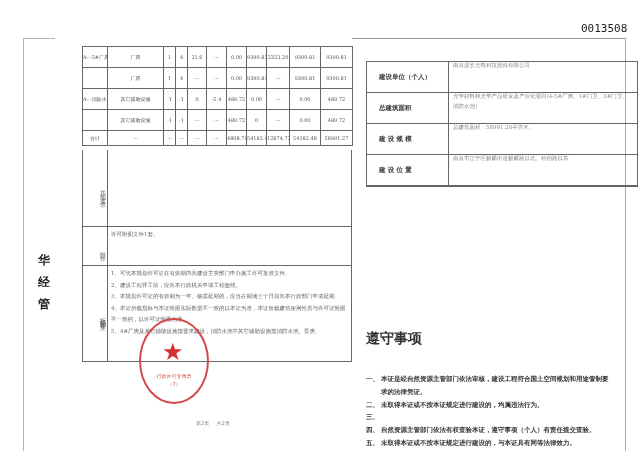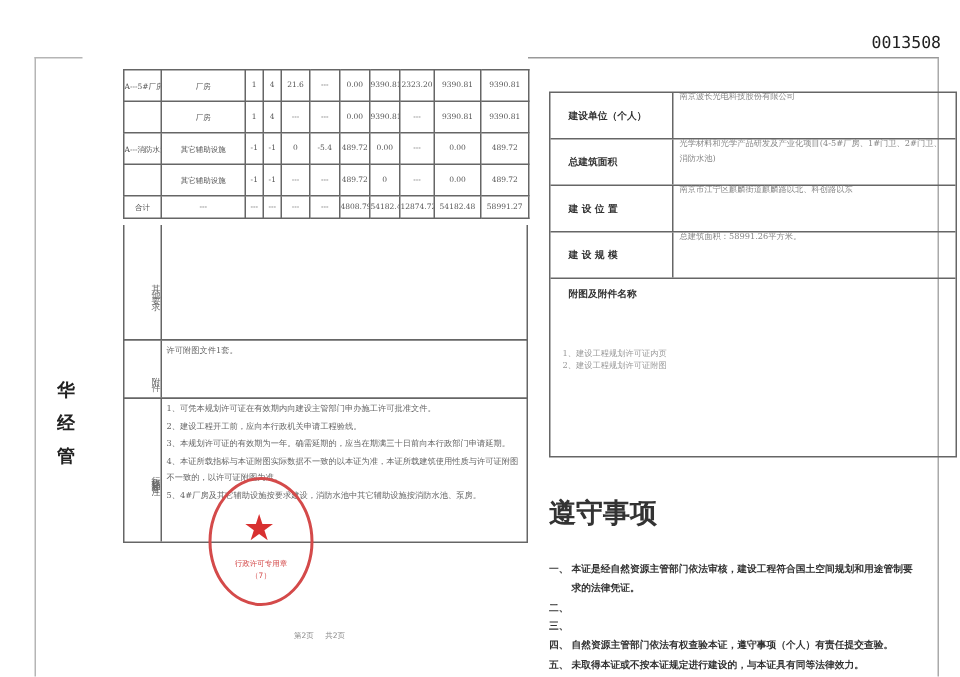--- a/index.html
+++ b/index.html
@@ -22,21 +22,21 @@
   
   .rp-frame{left:352px;top:38px;width:274px;height:488px;border-top:1px solid #999;border-right:1px solid #aaa;box-sizing:border-box;}
   .serial{left:581px;top:22px;font-family:"DejaVu Sans Mono",monospace;font-size:11px;color:#222;}
   .info{left:366px;top:61px;width:272px;border:1px solid #666;box-sizing:border-box;}
   .info .row{position:relative;height:30px;border-bottom:1px solid #666;}
   .info .row .k{position:absolute;left:0;top:0;width:82px;height:30px;border-right:1px solid #666;font-size:6.5px;font-weight:bold;color:#333;line-height:30px;padding-left:12px;box-sizing:border-box;}
   .info .row .v{position:absolute;left:86px;top:-2px;right:4px;font-family:"DejaVu Serif",serif;font-size:5.5px;color:#888;line-height:10px;}
   .info .att{position:relative;height:118px;}
   .info .att .k{position:absolute;left:12px;top:6px;font-size:6.5px;font-weight:bold;color:#333;}
   .info .att .list{position:absolute;left:8px;top:46px;font-family:"DejaVu Serif",serif;font-size:5.5px;color:#999;line-height:8px;}
-  .notice-title{left:366px;top:330px;font-size:18px;font-weight:bold;color:#333;text-align:center;}
+  .notice-title{left:366px;top:330px;font-size:14px;font-weight:bold;color:#333;text-align:center;}
   .notice{left:366px;top:373px;width:246px;font-size:6.5px;font-weight:bold;color:#333;line-height:12.8px;}
   .notice .it{display:flex;}
   .notice .n{width:15px;flex:none;}
 </style>
 </head>
 <body>
 
 <div class="abs back-frame"></div>
 <div class="abs side-text" style="top:250px;">华</div>
 <div class="abs side-text" style="top:272px;">经</div>
@@ -160,44 +160,38 @@
 <div class="abs info">
   <div class="row">
     <div class="k">建设单位（个人）</div>
     <div class="v">南京波长光电科技股份有限公司</div>
   </div>
   <div class="row">
     <div class="k">总建筑面积</div>
     <div class="v" style="white-space:normal;">光学材料和光学产品研发及产业化项目(4-5#厂房、1#门卫、2#门卫、消防水池)</div>
   </div>
   <div class="row">
+    <div class="k">建 设 规 模</div>
+    <div class="v">总建筑面积：58991.26平方米。</div>
+  </div>
+  <div class="row">
     <div class="k">建 设 位 置</div>
     <div class="v">南京市江宁区麒麟街道麒麟路以北、科创路以东</div>
   </div>
-  <div class="row">
-    <div class="k">建 设 规 模</div>
-    <div class="v">总建筑面积：58991.26平方米。</div>
-  </div>
-  <div class="att">
-    <div class="k">附图及附件名称</div>
-    <div class="list">
-      <div>1、建设工程规划许可证内页</div>
-      <div>2、建设工程规划许可证附图</div>
-    </div>
-  </div>
 </div>
 
 <div class="abs notice-title">遵守事项</div>
 <div class="abs notice">
   <div class="it">
       <span class="n">一、</span>
       <span>本证是经自然资源主管部门依法审核，建设工程符合国土空间规划和用途管制要求的法律凭证。</span>
     </div>
   <div class="it">
       <span class="n">二、</span>
+      <span>未取得本证或不按本证规定进行建设的，均属违法行为。</span>
     </div>
   <div class="it">
       <span class="n">三、</span>
     </div>
   <div class="it">
       <span class="n">四、</span>
       <span>自然资源主管部门依法有权查验本证，遵守事项（个人）有责任提交查验。</span>
     </div>
   <div class="it">
       <span class="n">五、</span>

